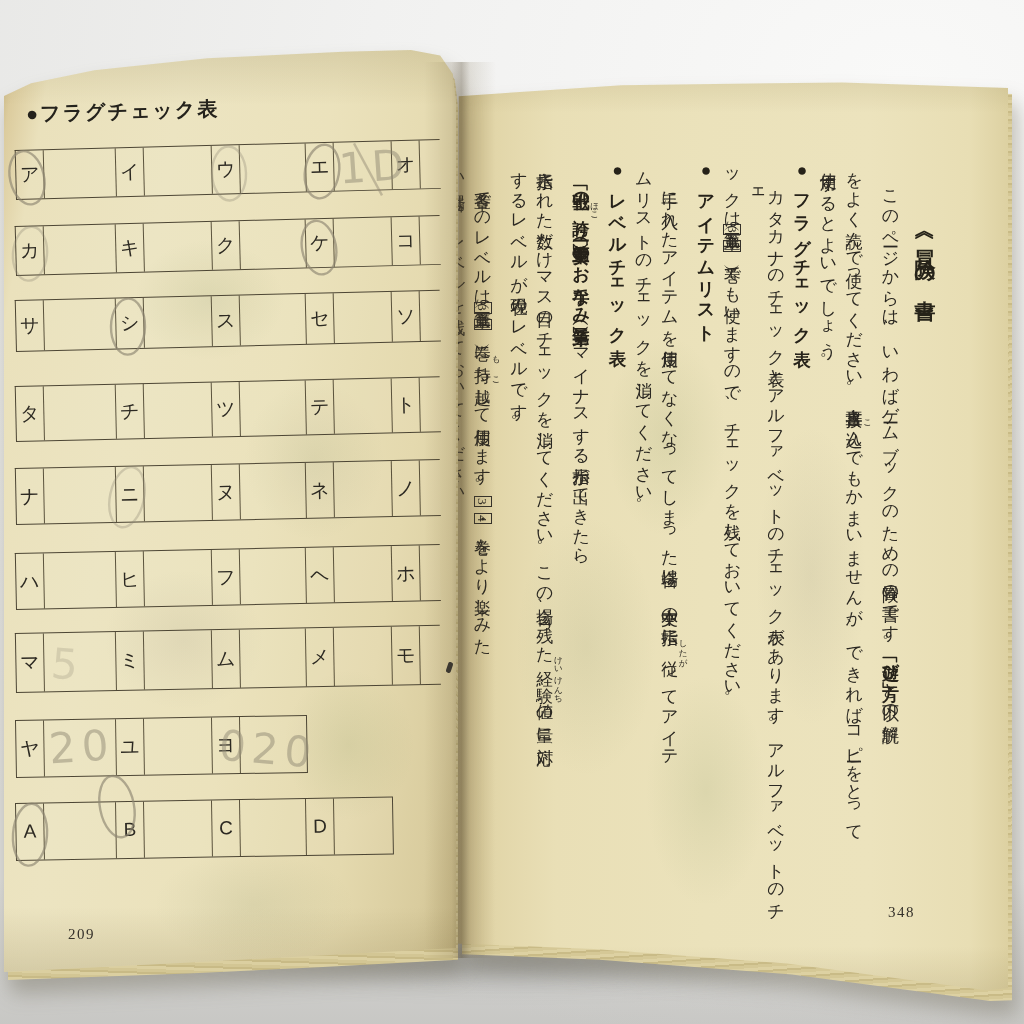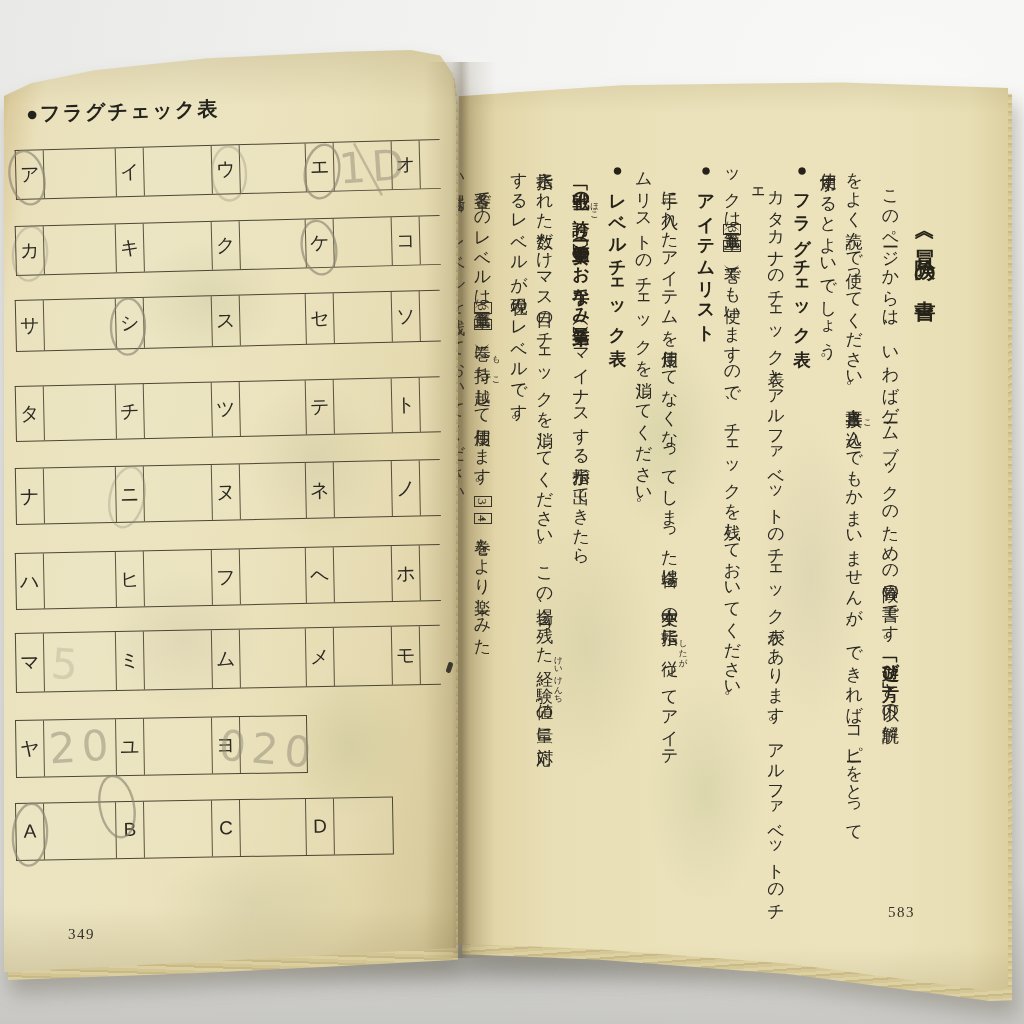--- a/index.html
+++ b/index.html
@@ -106,21 +106,21 @@
           <div class="vcol hdr"><span>●アイテムリスト</span></div>
           <div class="vcol indent tight"><span>手に入れたアイテムを使用してなくなってしまった場合は、本文中の指示に</span><ruby><span>従</span><rt>したが</rt></ruby><span>ってアイテ</span></div>
           <div class="vcol"><span>ムリストのチェックを消してください。</span></div>
           <div class="vcol hdr"><span>●レベルチェック表</span></div>
           <div class="vcol indent tight"><span class="seg-b">「戦士の</span><ruby><span class="seg-b">誇</span><rt>ほこ</rt></ruby><span class="seg-b">り（第一章）」「王女のお手なみ（第二章）」</span><span>にマイナスする指示が出てきたら、</span></div>
           <div class="vcol tight"><span>指示された数だけマス目のチェックを消してください。この場合、残った</span><ruby><span>経験値</span><rt>けいけんち</rt></ruby><span>の量に対応</span></div>
           <div class="vcol"><span>するレベルが現在のレベルです。</span></div>
           <div class="vcol indent tight"><span>各章でのレベルは第五章（</span><span class="seg-box">3</span><span>・</span><span class="seg-box">4</span><span>巻）に</span><ruby><span>持</span><rt>も</rt></ruby><span>ち</span><ruby><span>越</span><rt>こ</rt></ruby><span>して使用します。</span><span class="seg-box">3</span><span>・</span><span class="seg-box">4</span><span>巻をより楽しみた</span></div>
           <div class="vcol"><span>い場合は、レベルを残しておいてください。</span></div>
         </div>
-      <div class="pagenum pn-right">583</div>
+      <div class="pagenum pn-right">348</div>
     </div>
   </div>
 
   <div class="pwrap wrap-left">
     <div class="left-stack"></div>
     <div class="left-page">
       <div class="blob g1" style="left:130px;top:190px;width:150px;height:120px;"></div>
       <div class="blob g2" style="left:240px;top:330px;width:140px;height:160px;"></div>
       <div class="blob g3" style="left:100px;top:520px;width:160px;height:140px;"></div>
       <div class="blob g1" style="left:280px;top:620px;width:130px;height:150px;"></div>
@@ -239,19 +239,19 @@
           <ellipse cx="26" cy="203.706" rx="17" ry="27" transform="rotate(5 26 203.706)" class="pencil" opacity="0.32"></ellipse>
           <ellipse cx="315" cy="197.637" rx="17" ry="27" transform="rotate(-10 315 197.637)" class="pencil" opacity="0.65"></ellipse>
           <ellipse cx="124" cy="276.648" rx="17" ry="28" transform="rotate(1 124 276.648)" class="pencil" opacity="0.65"></ellipse>
           <ellipse cx="123" cy="447.169" rx="17" ry="30.5" transform="rotate(12 123 447.169)" class="pencil" opacity="0.32"></ellipse>
           <text x="46" y="627.532" class="pencil-txt" font-size="42" letter-spacing="6" opacity="0.25" transform="rotate(5 46 627.532)">5</text>
           <text x="46" y="713.532" class="pencil-txt" font-size="42" letter-spacing="6" opacity="0.5" transform="rotate(-4 46 713.532)">20</text>
           <text x="214" y="709.416" class="pencil-txt" font-size="42" letter-spacing="6" opacity="0.5" transform="rotate(5 214 709.416)">020</text>
           <ellipse cx="26" cy="784.706" rx="17" ry="31" transform="rotate(4 26 784.706)" class="pencil" opacity="0.65"></ellipse>
           <ellipse cx="113" cy="756.627" rx="17" ry="31" transform="rotate(-11 113 756.627)" class="pencil" opacity="0.65"></ellipse>
         </svg>
-      <div class="pagenum pn-left">349</div>
+      <div class="pagenum pn-left">209</div>
     </div>
   </div>
 
   <div class="gutter"></div>
   <div class="speck"></div>
 </div>
 
 </body></html>

